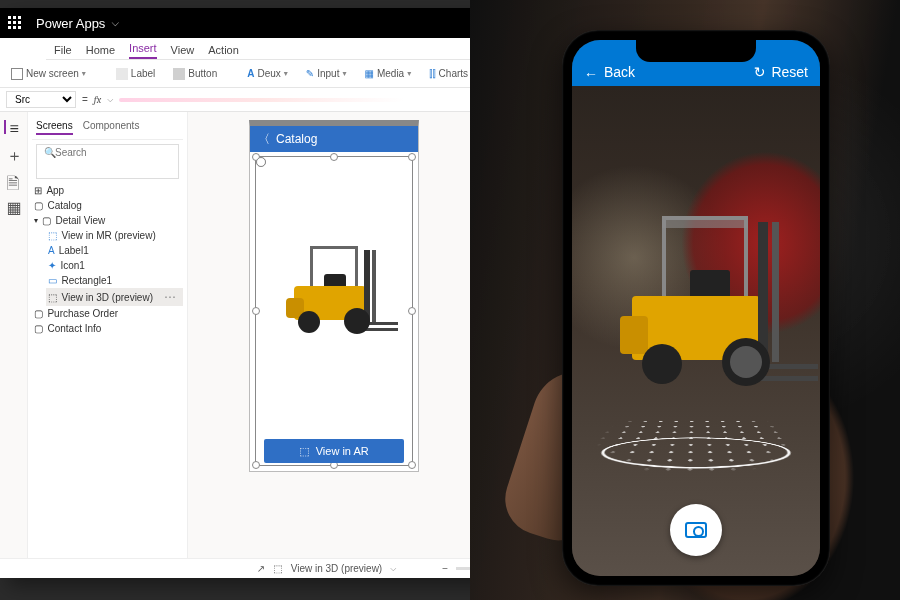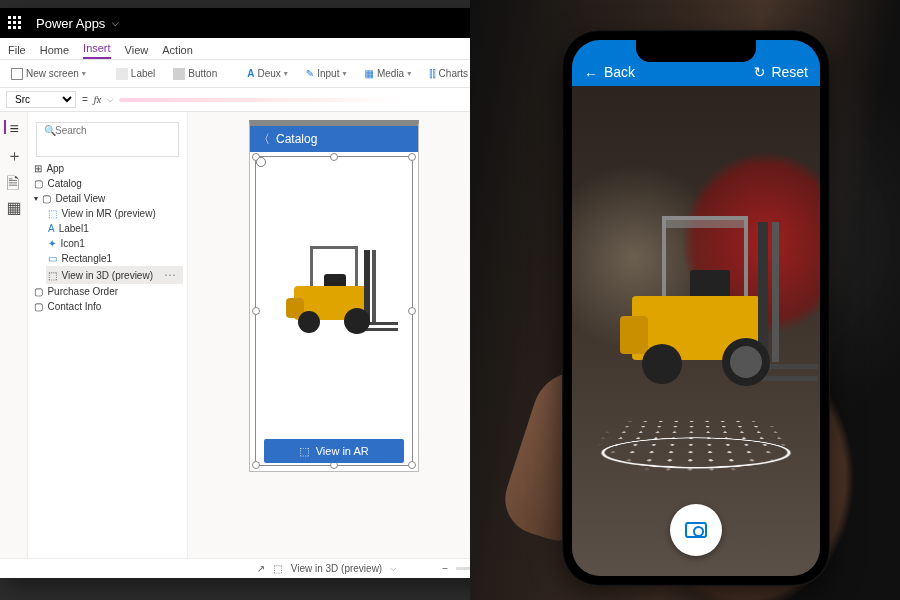--- a/index.html
+++ b/index.html
@@ -8,21 +8,21 @@
   
   .studio { position:absolute; left:0; top:8px; width:600px; height:570px; background:#fff; box-shadow:8px 8px 18px rgba(0,0,0,.4); }
 
   .titlebar { height:30px; background:#000; color:#fff; display:flex; align-items:center; }
   .waffle { width:30px; height:30px; display:flex; align-items:center; justify-content:center; font-size:14px; color:#fff; }
   .app-title { font-size:13px; padding:0 6px; }
   .title-caret { font-size:10px; color:#aaa; }
   .title-right { margin-left:auto; font-size:10px; color:#ccc; padding-right:10px; }
   .title-env { font-size:8px; color:#aaa; }
 
-  .menuBar { height:22px; border-bottom:1px solid #e5e5e5; display:flex; align-items:flex-end; font-size:11px; color:#444; padding:0 8px; gap:14px; }
+  .menuBar { height:22px; border-bottom:1px solid #e5e5e5; display:flex; align-items:flex-end; font-size:11px; color:#444; padding:0 8px; gap:14px;margin-left:46px; }
   .menuBar span { padding:3px 0; cursor:default; }
   .menuBar .active { color:#8a2da5; border-bottom:2px solid #8a2da5; }
   .menuBar .right { margin-left:auto; }
 
   .ribbon { height:28px; border-bottom:1px solid #e5e5e5; display:flex; align-items:center; font-size:10px; color:#555; padding:0 6px; gap:8px; white-space:nowrap; overflow:hidden; }
   .rbtn { display:flex; align-items:center; gap:3px; padding:2px 4px; border:1px solid transparent; }
   .rbtn .ico { width:12px; height:12px; display:inline-block; }
   .sep { width:1px; height:16px; background:#e2e2e2; margin:0 2px; }
   .dcaret { font-size:8px; color:#888; }
 
@@ -222,20 +222,24 @@
 
   <div class="workarea">
     <div class="leftrail">
       <span class="ri active">≡</span>
       <span class="ri">＋</span>
       <span class="ri">🗎</span>
       <span class="ri">▦</span>
     </div>
 
     <div class="treepane">
+      <div class="tree-tabs">
+        <span class="tact">Screens</span>
+        <span>Components</span>
+      </div>
       <div class="tsearch" style="position:relative">
         <span style="position:absolute;left:8px;top:3px;font-size:10px;color:#888">🔍</span>
         <input placeholder="Search" style="">
       </div>
       <div class="tnode">
           <span>⊞</span>
           <span>App</span>
         </div>
       <div class="tnode">
           <span>▢</span>

